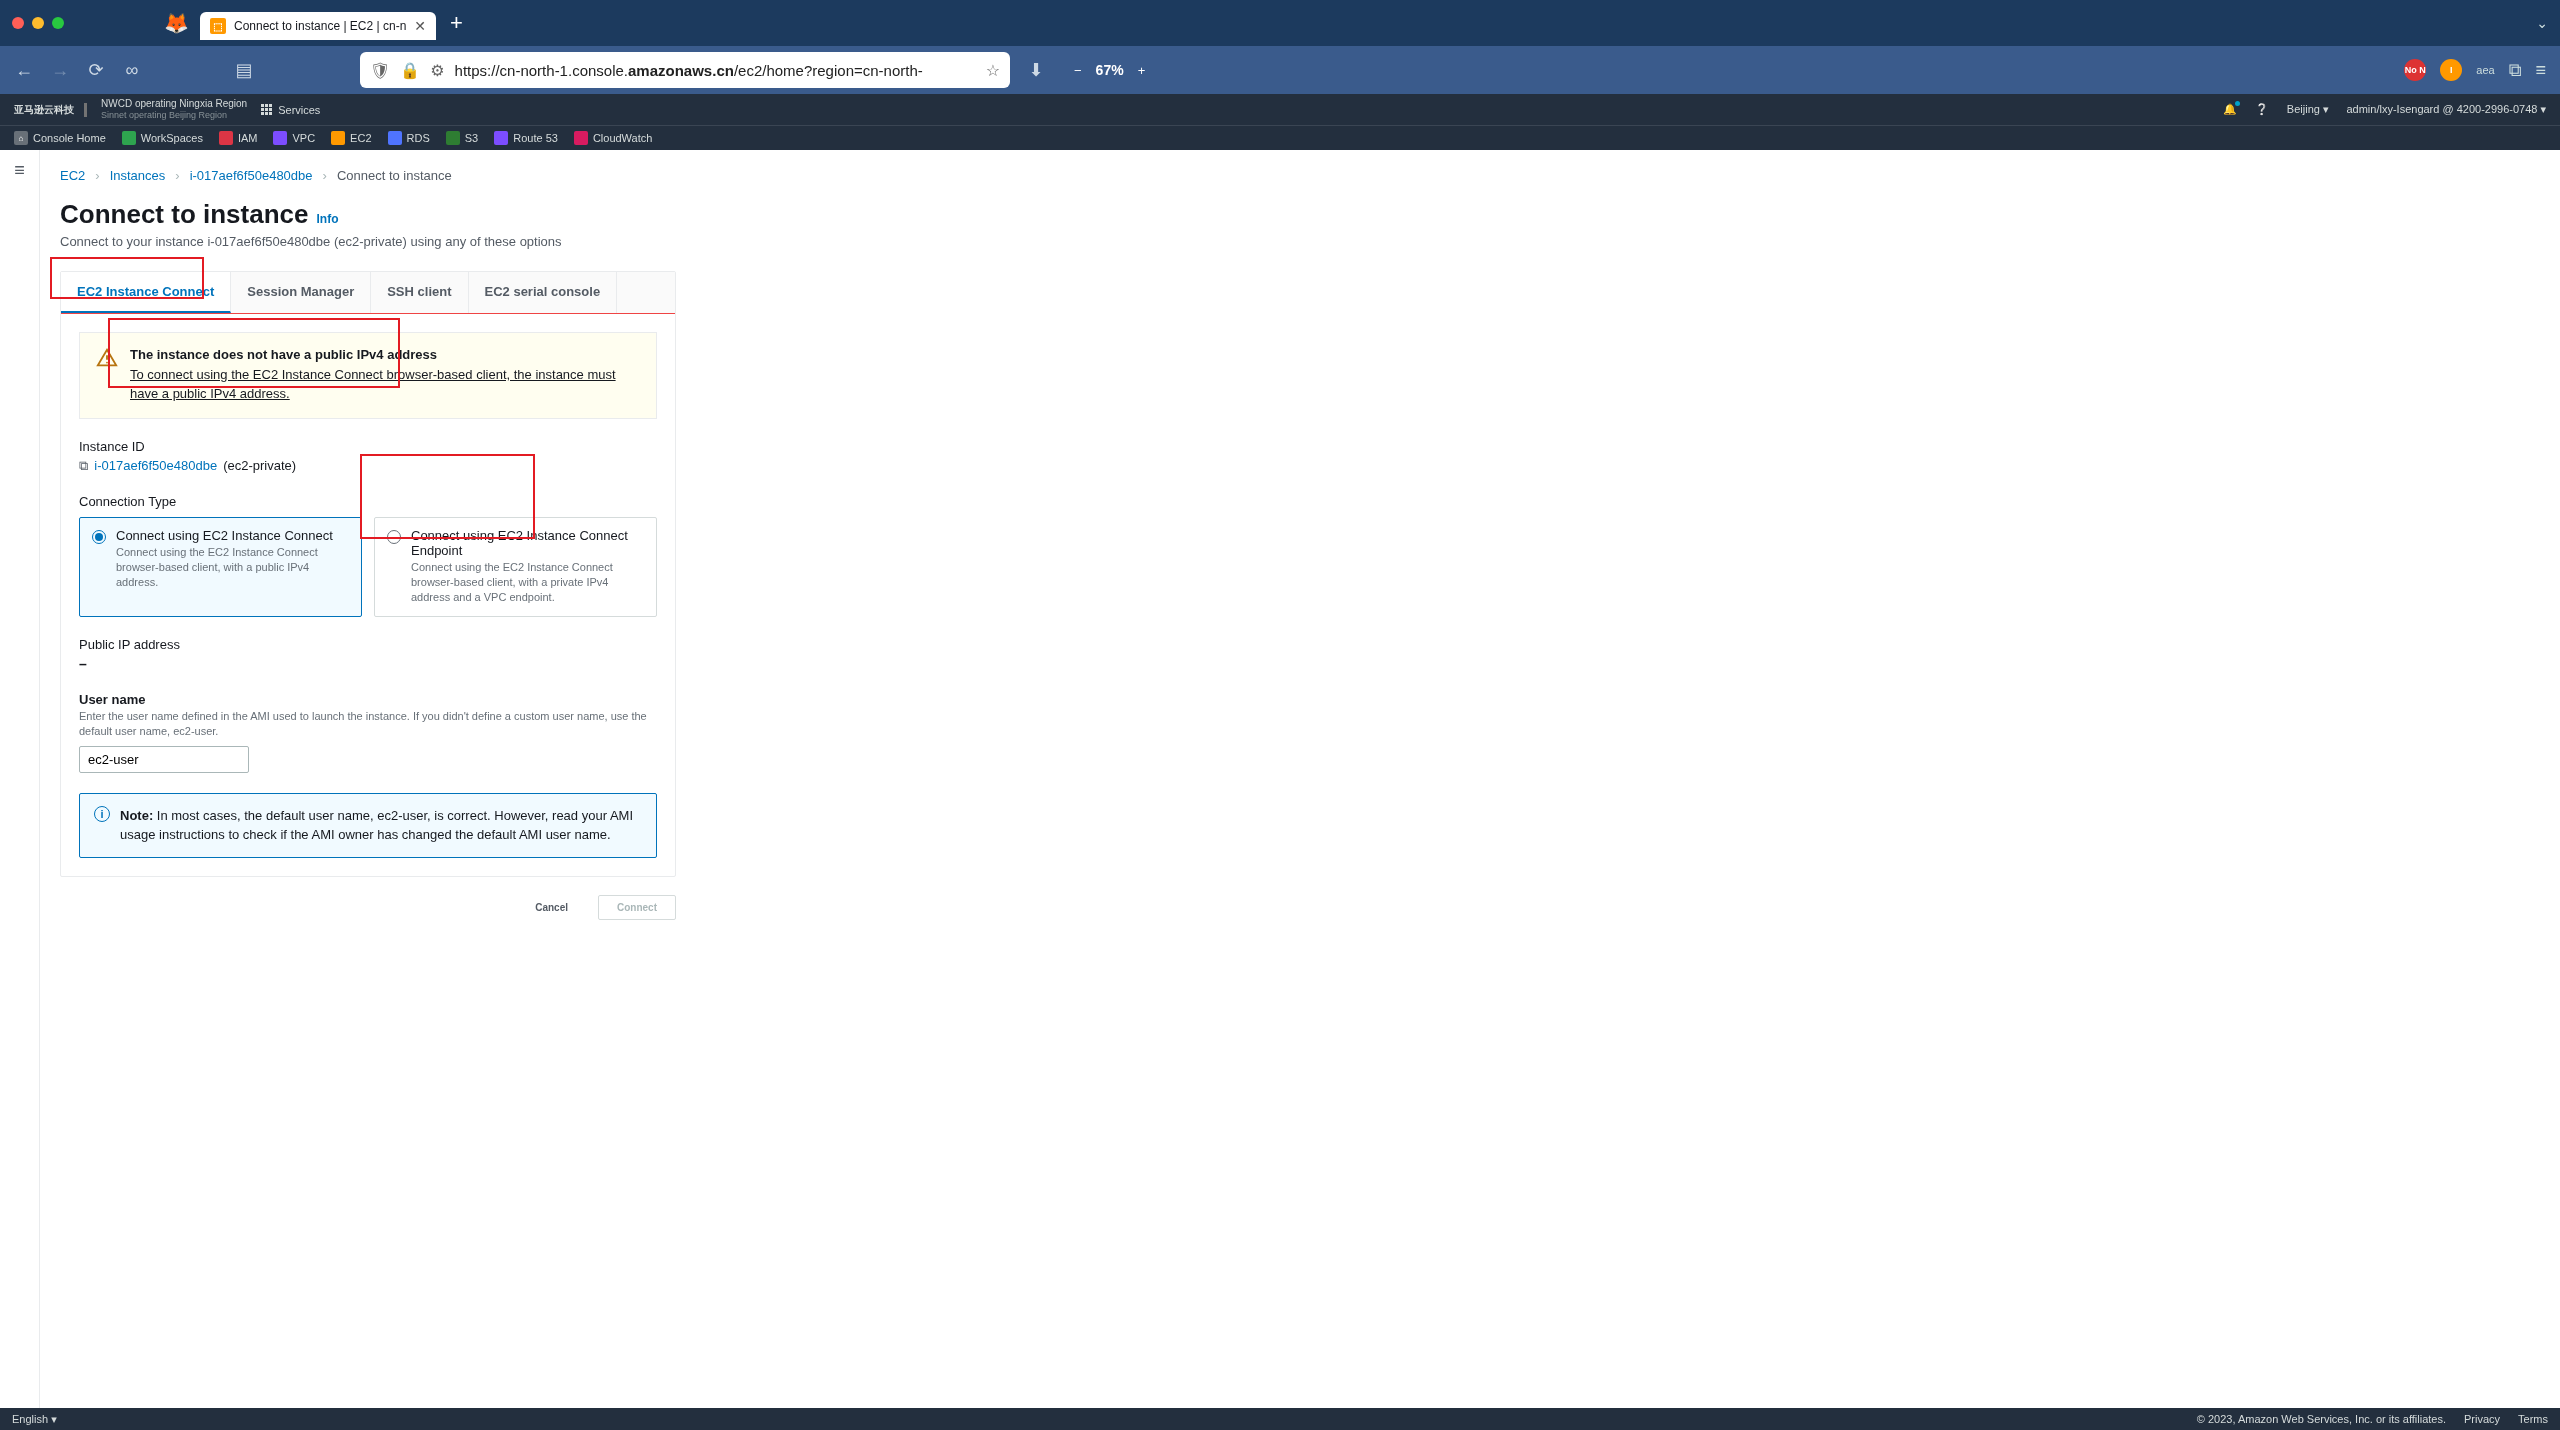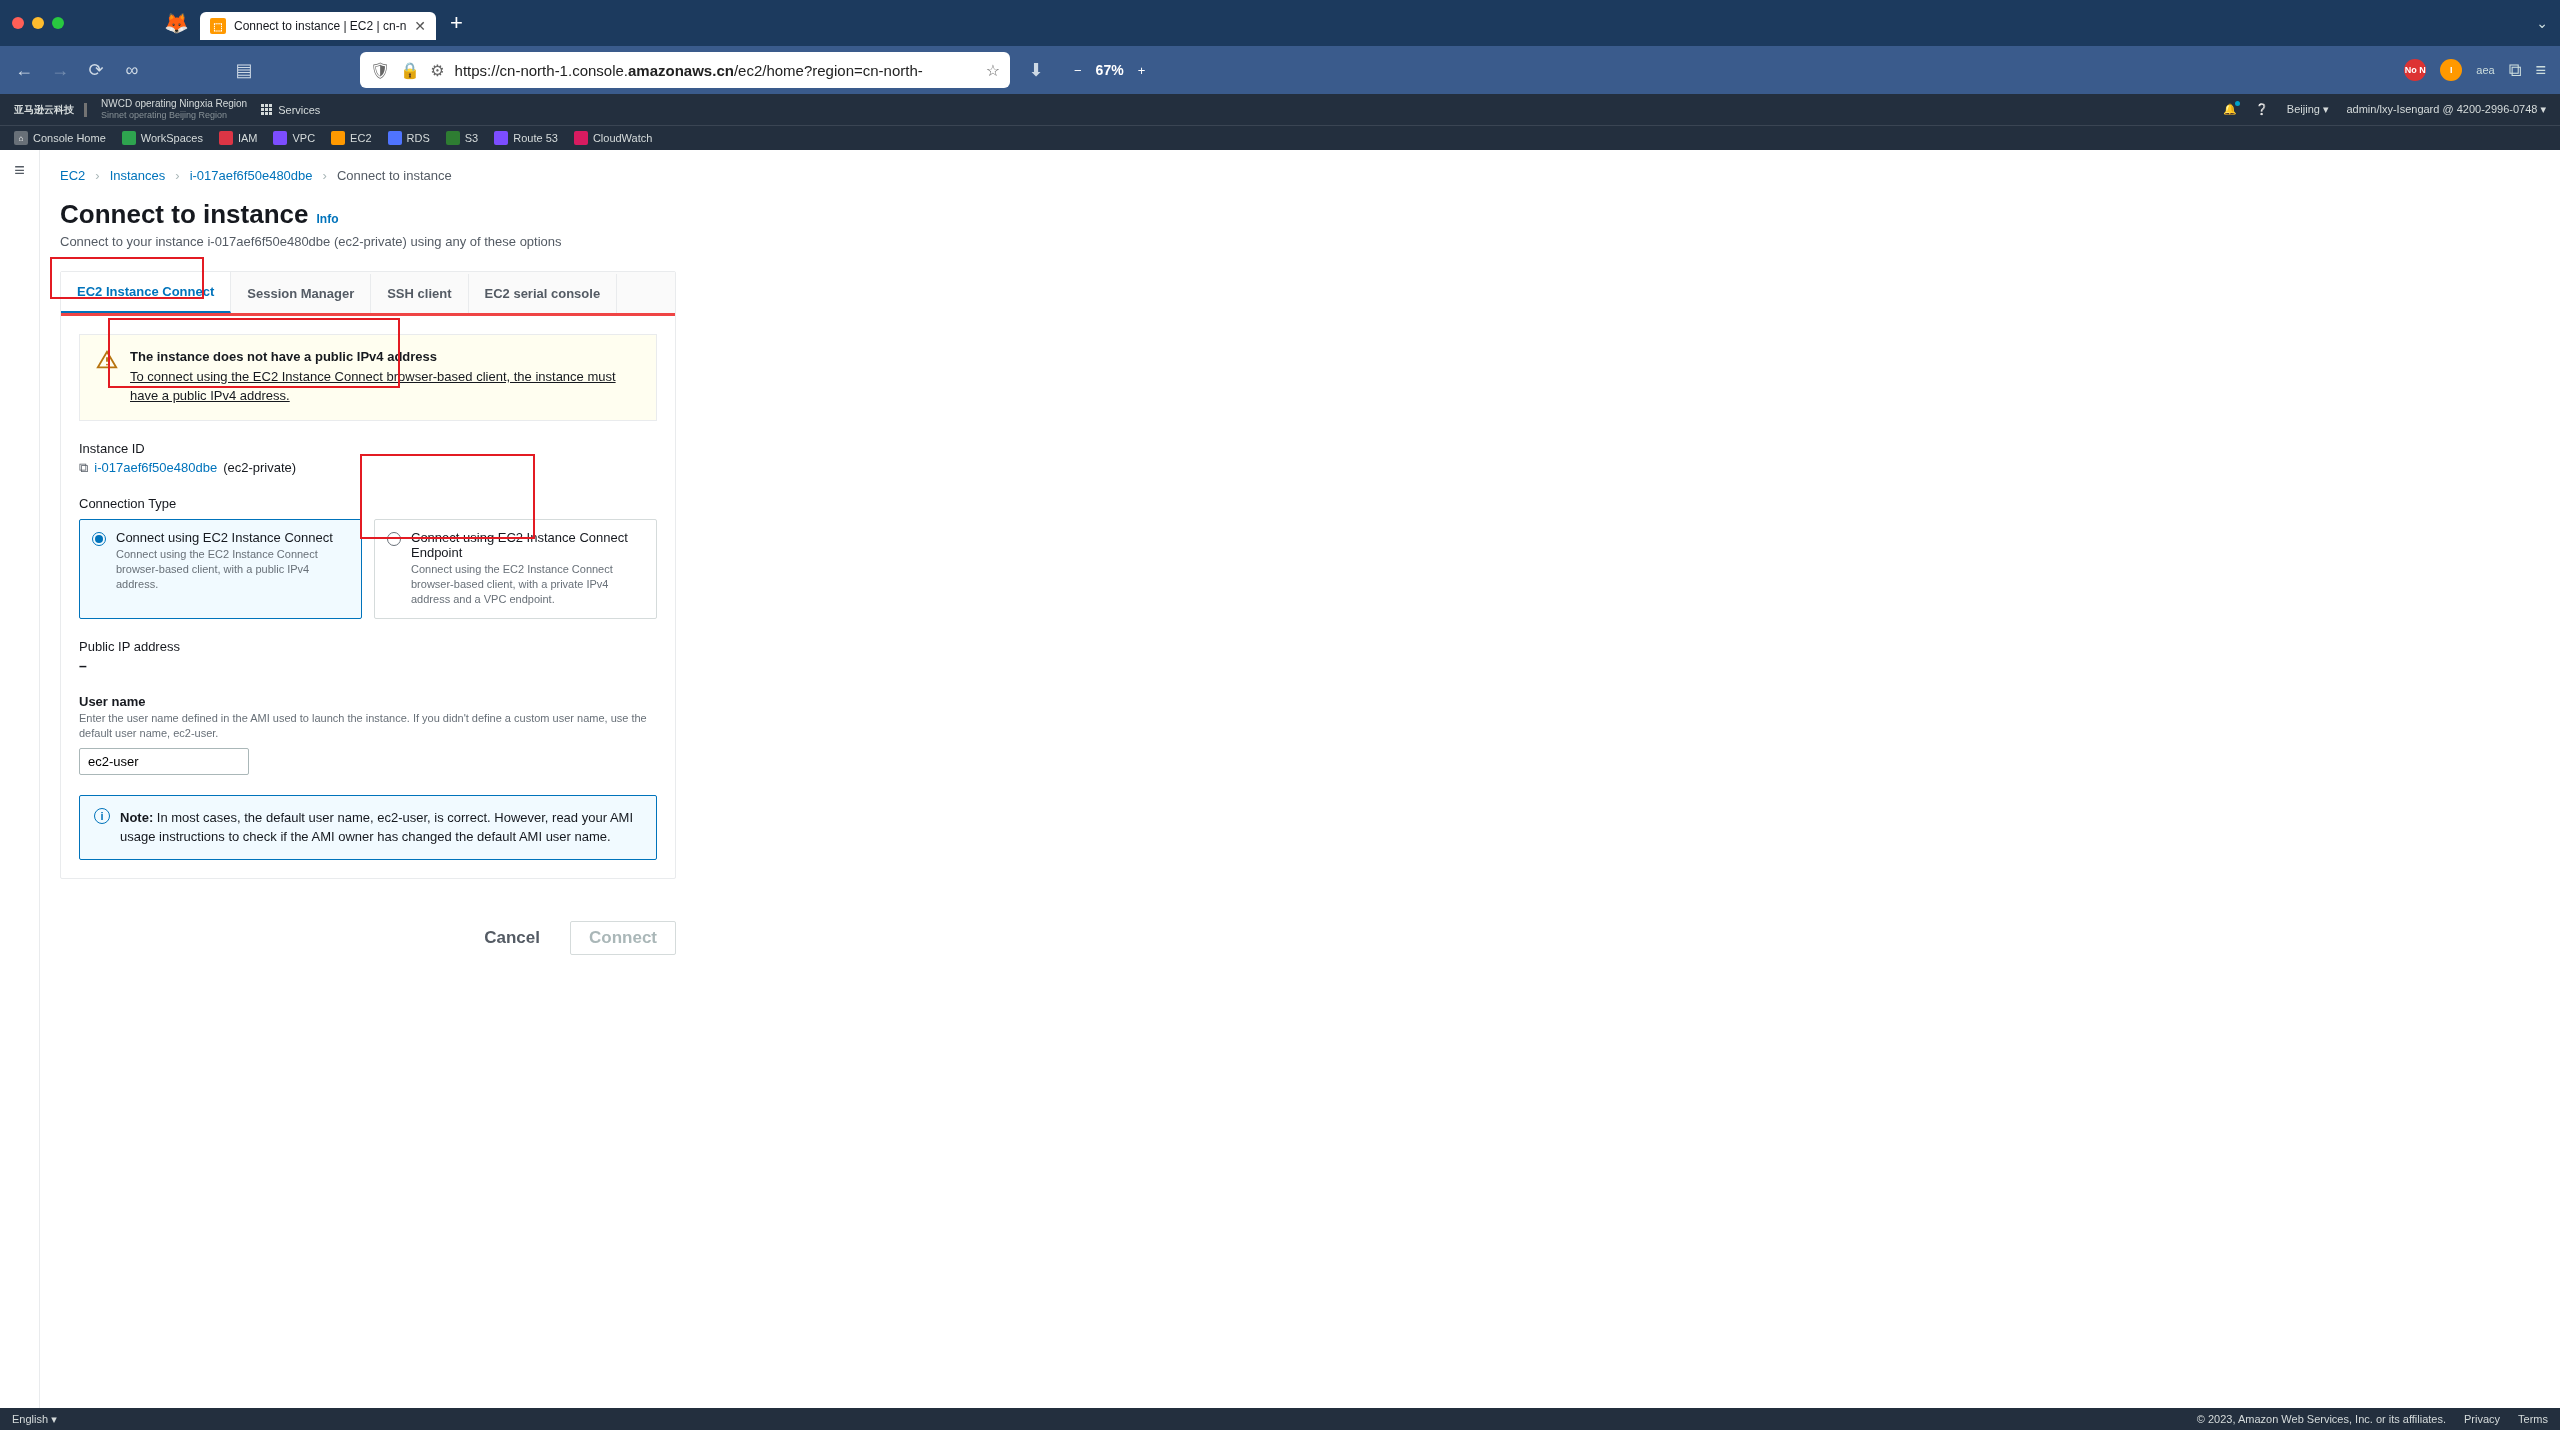--- a/index.html
+++ b/index.html
@@ -123,21 +123,21 @@
 .info-link { color:#0073bb; font-size:12px; font-weight:600; }
 .subtitle { color:#545b64; font-size:13px; margin-top:4px; }
 
 .panel {
   border: 1px solid #e9ebed;
   border-radius: 2px;
   margin-top: 22px;
   width: 616px;
   background:#fff;
 }
-.tabs-row { display:flex; border-bottom:3px solid #ef4444; background:#fafafa;align-items:flex-end; }
+.tabs-row { display:flex; border-bottom:1px solid #ef4444; background:#fafafa; }
 .tab-item { padding: 12px 16px; font-size:13px; color:#545b64; border-right:1px solid #e9ebed; cursor:pointer; font-weight:600; }
 .tab-item.active { color:#0073bb; border-bottom:2px solid #0073bb; background:#fff; }
 .panel-body { padding: 18px; }
 
 .warn-box {
   background: #fffef0;
   border: 1px solid #e9ebed;
   border-left: 1px solid #e9ebed;
   padding: 14px 16px;
   display:flex;
@@ -189,21 +189,21 @@
   padding:12px 14px;
   display:flex;
   gap:10px;
   margin-top:20px;
 }
 .note-ico { color:#0073bb; font-weight:bold; width:16px; height:16px; border:1.5px solid #0073bb; border-radius:50%; font-size:11px; text-align:center; line-height:14px; flex:none; }
 .note-text { font-size:13px; line-height:1.5; }
 .note-text b { font-weight:700; }
 
 .action-row { width:616px; display:flex; justify-content:flex-end; gap:12px; margin-top:18px; }
-.btn { padding:6px 18px; font-size:17px; border-radius:2px; cursor:pointer;margin-top:24px; }
+.btn { padding:6px 18px; font-size:10px; border-radius:2px; cursor:pointer; }
 .btn-cancel { background:none; border:none; color:#545b64; font-weight:600; }
 .btn-primary { background:#fff; border:1px solid #d5dbdb; color:#aab7b8; font-weight:700; cursor:not-allowed; }
 
 
 .footer {
   position: fixed;
   left:0; right:0; bottom:0;
   height:22px;
   background:#232f3e;
   color:#d5dbdb;

